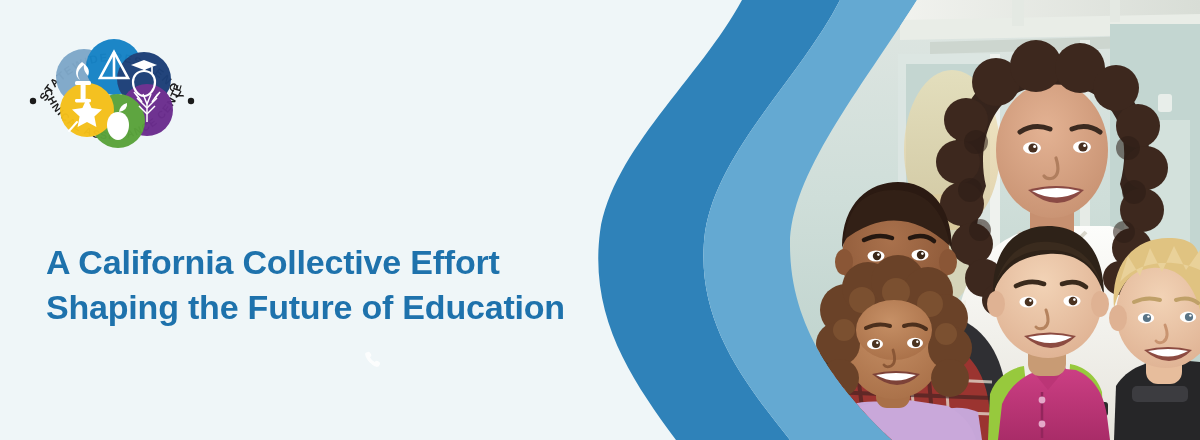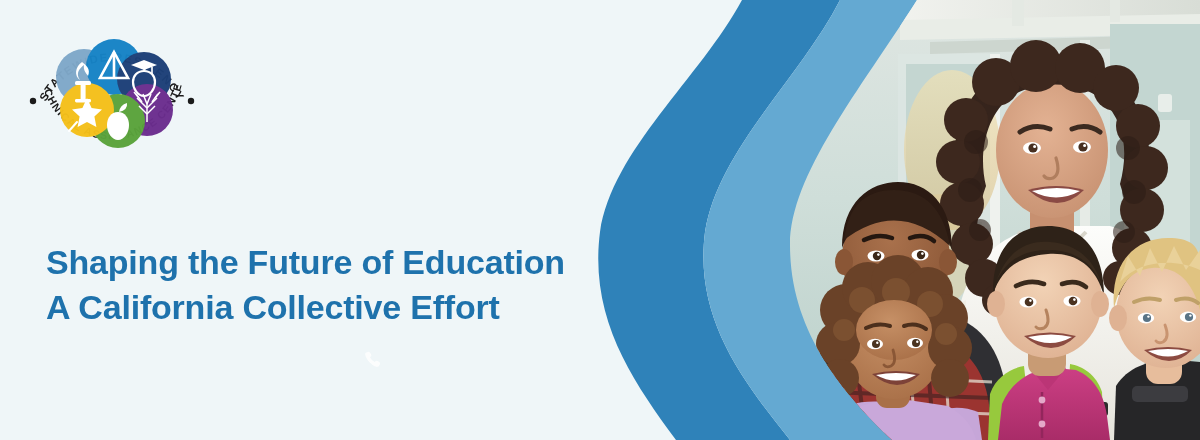--- a/index.html
+++ b/index.html
@@ -477,22 +477,22 @@
 
         <g>
           <polygon points="63,76 67.6,86 78,87.4 70.4,94.6 72.4,105 63,100 53.6,105 55.6,94.6 48,87.4 58.4,86"></polygon>
           <path d="M53,100 l-8,9" stroke="#ffffff" stroke-width="2" stroke-linecap="round"></path>
         </g>
       </g>
     </svg>
   </div>
 
   <div class="headline">
+    <span class="line">A California Collective Effort</span>
     <span class="line">Shaping the Future of Education</span>
-    <span class="line">A California Collective Effort</span>
   </div>
 
   <div class="phone-icon">
     <svg viewBox="0 0 24 24">
       <path fill="#ffffff" d="M6.6 2.6a2 2 0 0 1 2.7.5l1.5 2.1a2 2 0 0 1-.3 2.6l-1 .9a12 12 0 0 0 5.8 5.8l.9-1a2 2 0 0 1 2.6-.3l2.1 1.5a2 2 0 0 1 .5 2.7l-1.2 1.7a2.6 2.6 0 0 1-2.9 1C12.6 19.3 4.7 11.4 3.9 5.8a2.6 2.6 0 0 1 1-2.9z"></path>
     </svg>
   </div>
 
 </div>
 

